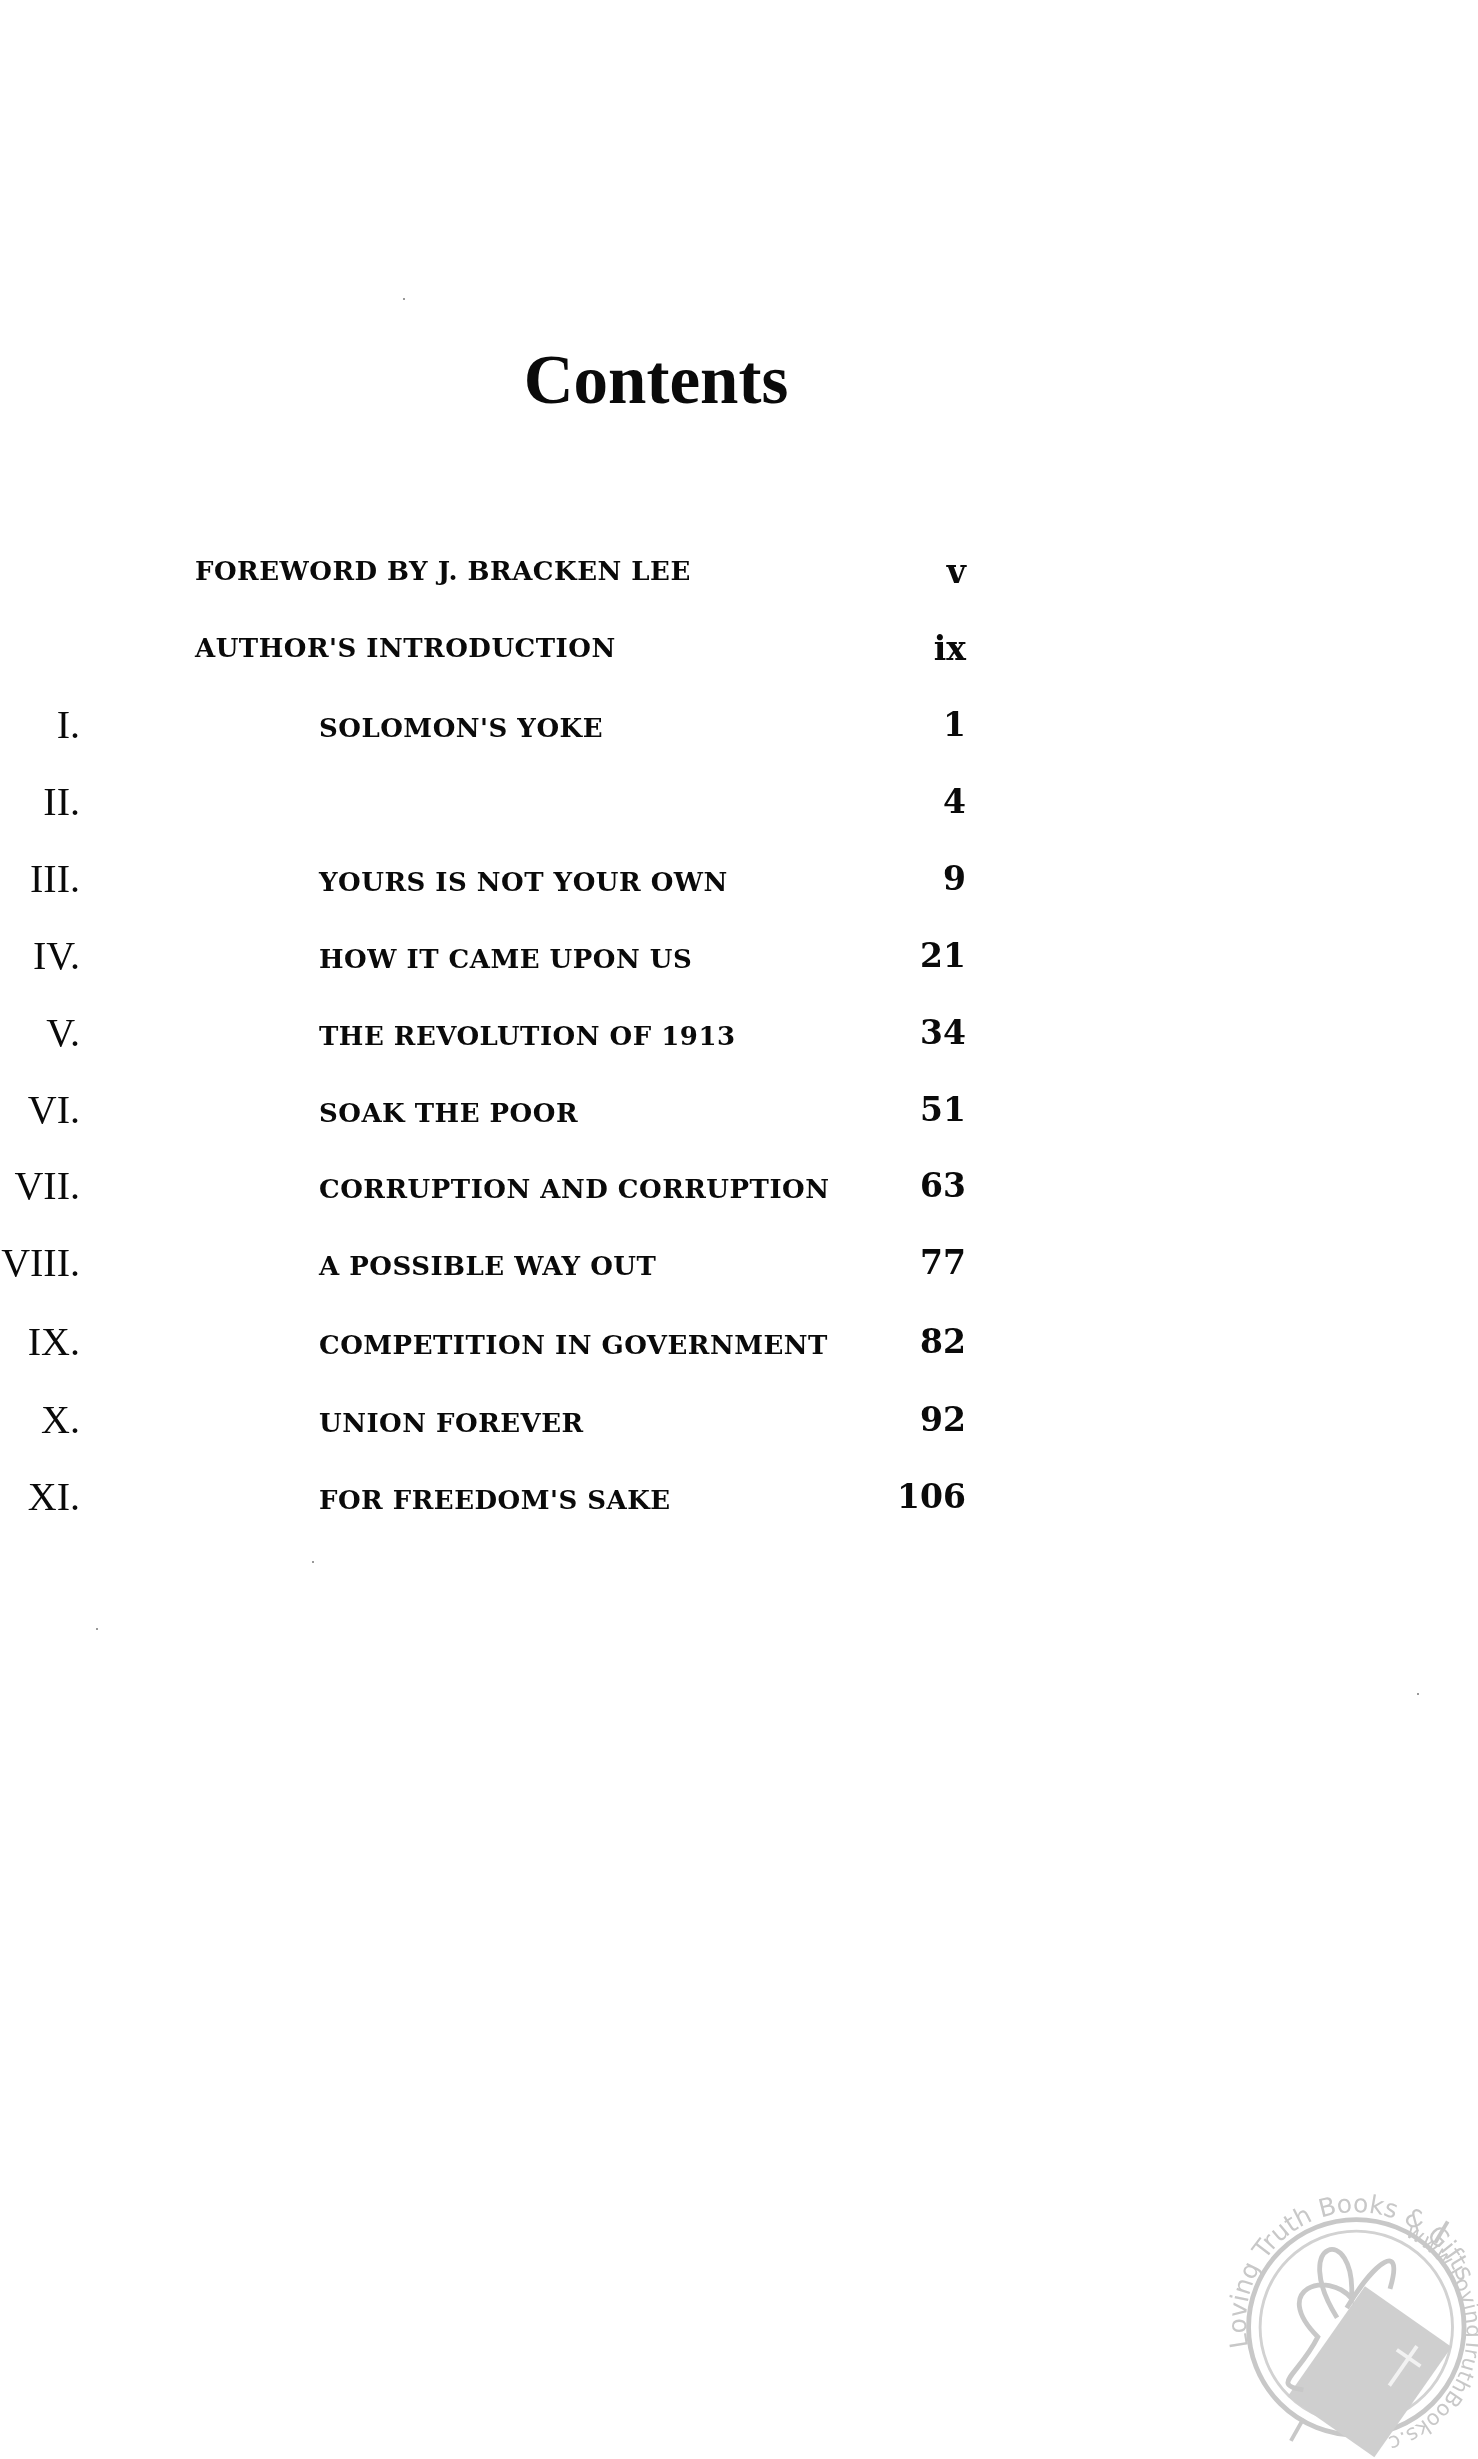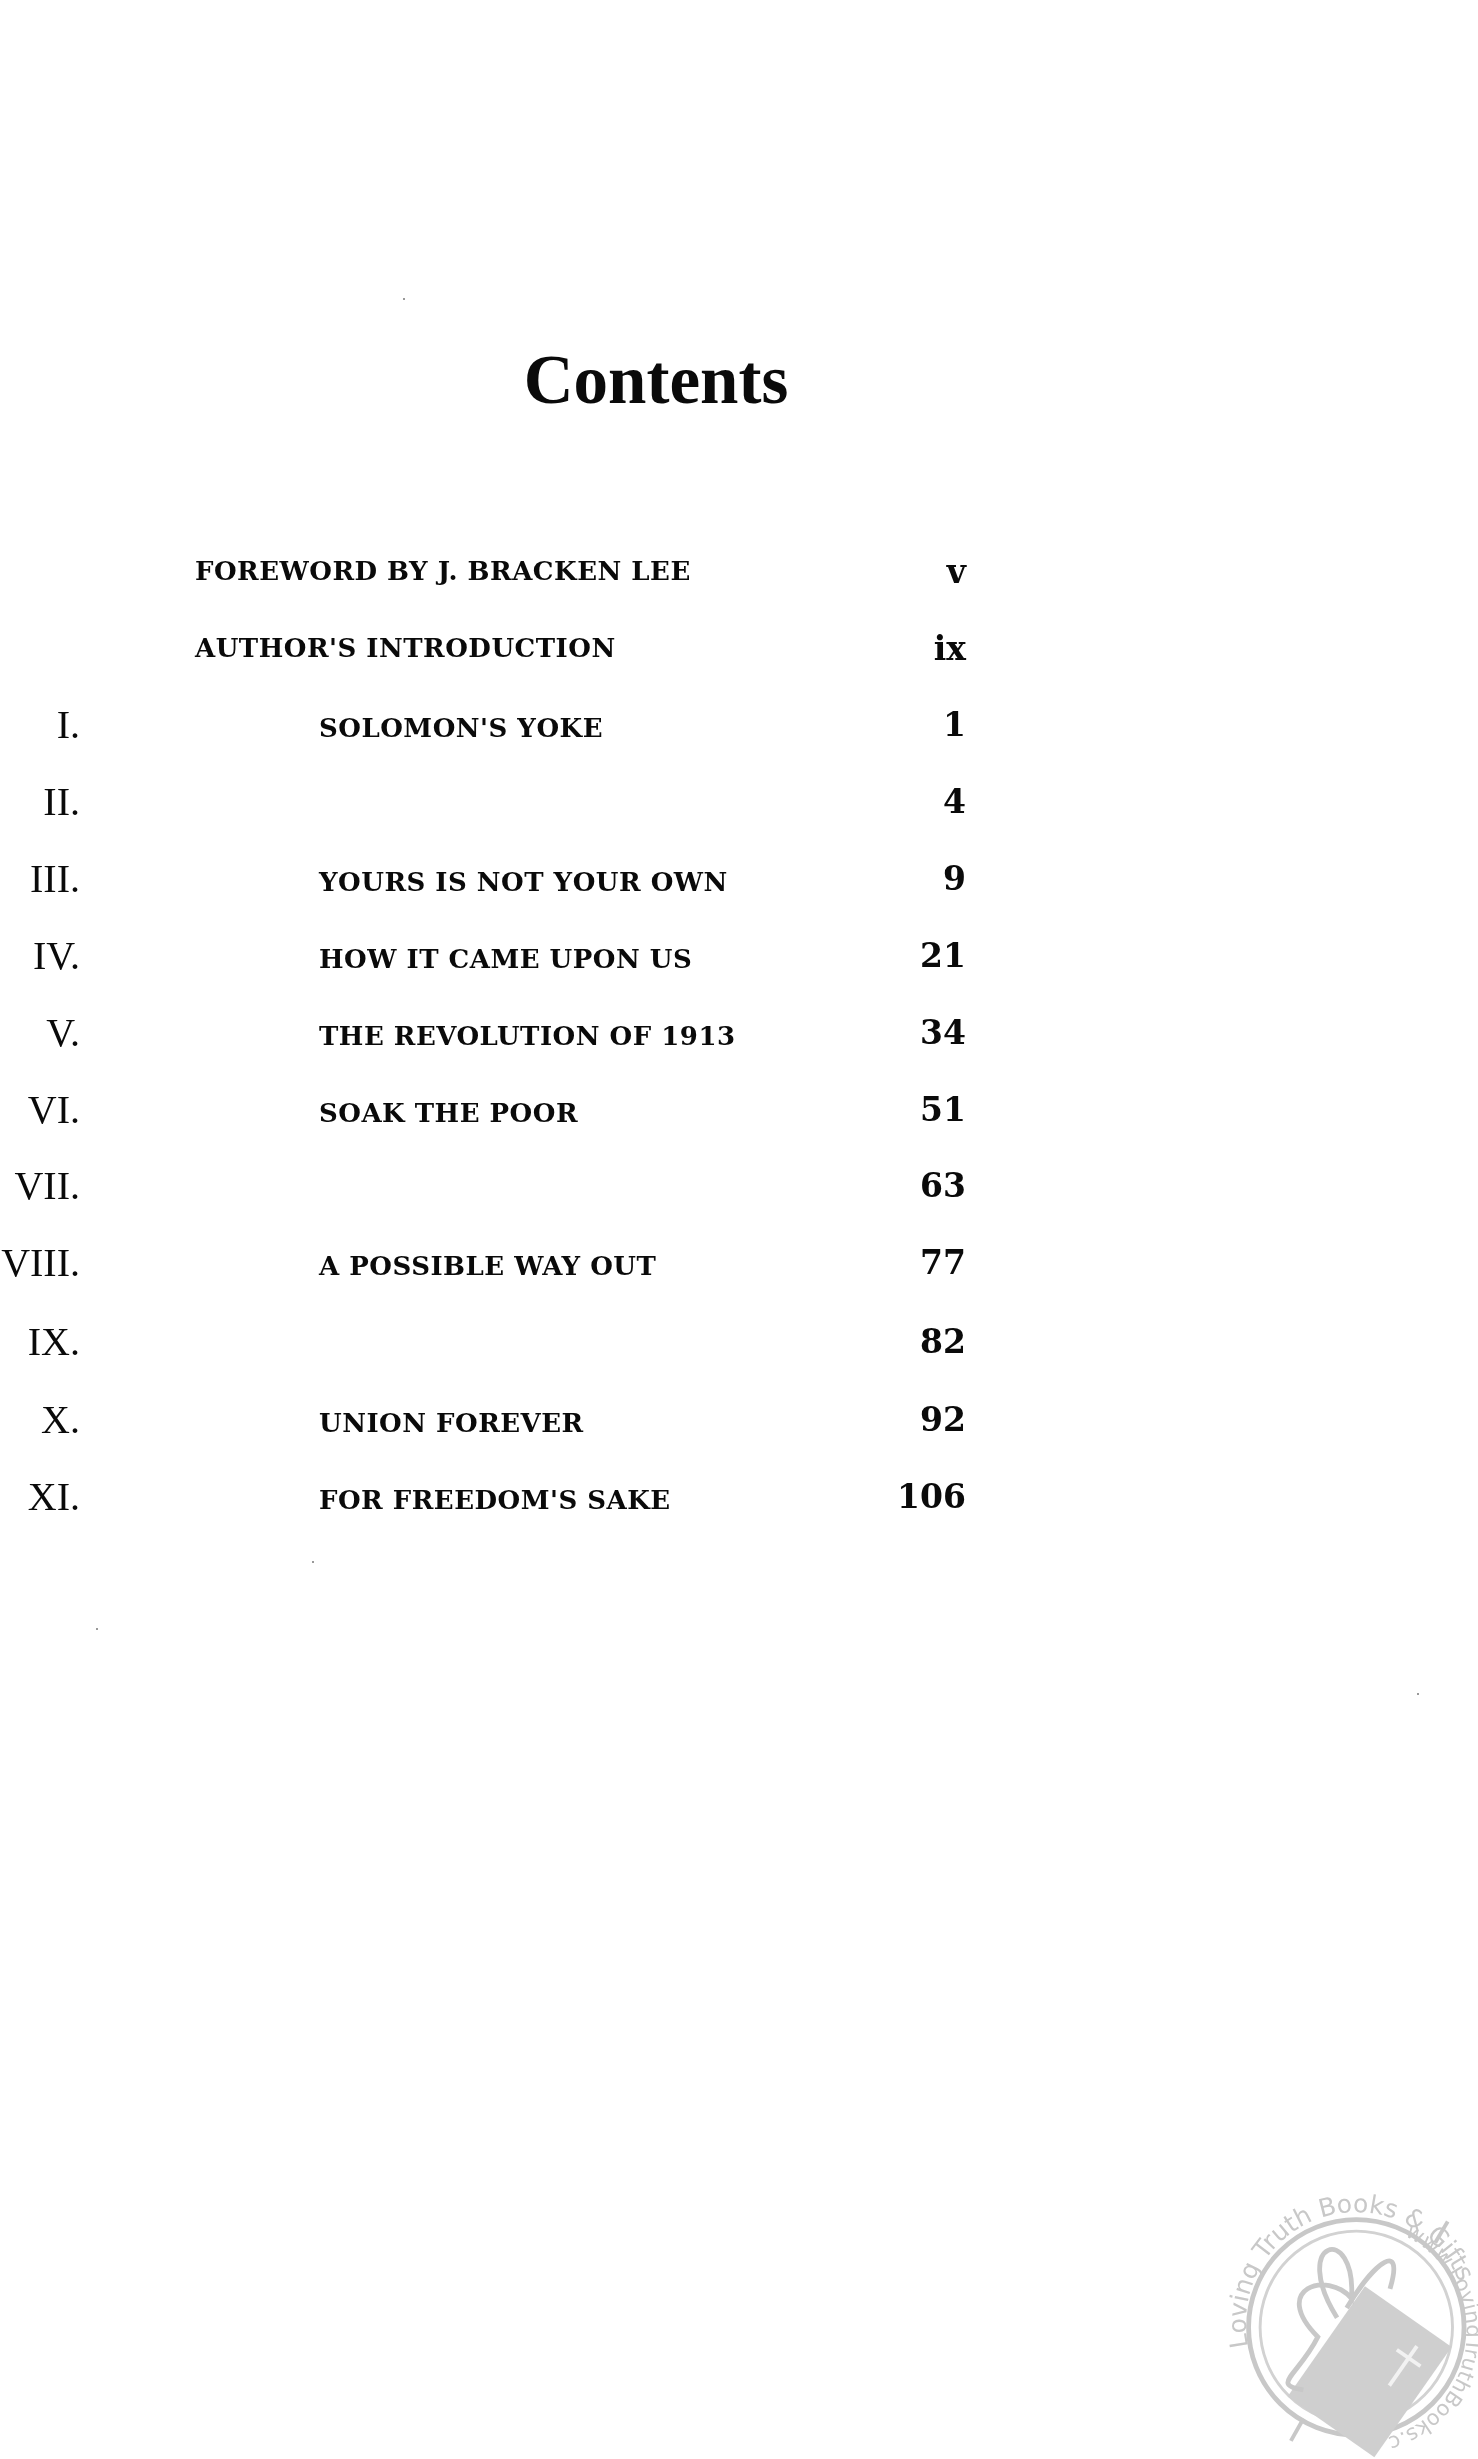--- a/index.html
+++ b/index.html
@@ -61,29 +61,31 @@
     <span class="label chap" style="top:11.5px">The Revolution of 1913</span>
     <span class="page" style="top:3.8px">34</span>
   </div>
   <div class="row" style="top:1086px">
     <span class="num">VI.</span>
     <span class="label chap" style="top:11.5px">Soak the poor</span>
     <span class="page" style="top:3.8px">51</span>
   </div>
   <div class="row" style="top:1162px">
     <span class="num">VII.</span>
+    <span class="label chap" style="top:11.5px">Corruption and corruption</span>
     <span class="page" style="top:3.8px">63</span>
   </div>
   <div class="row" style="top:1239px">
     <span class="num">VIII.</span>
     <span class="label chap" style="top:11.5px">A possible way out</span>
     <span class="page" style="top:3.8px">77</span>
   </div>
   <div class="row" style="top:1318px">
     <span class="num">IX.</span>
+    <span class="label chap" style="top:11.5px">Competition in government</span>
     <span class="page" style="top:3.8px">82</span>
   </div>
   <div class="row" style="top:1396px">
     <span class="num">X.</span>
     <span class="label chap" style="top:11.5px">Union forever</span>
     <span class="page" style="top:3.8px">92</span>
   </div>
   <div class="row" style="top:1473px">
     <span class="num">XI.</span>
     <span class="label chap" style="top:11.5px">For freedom's sake</span>

